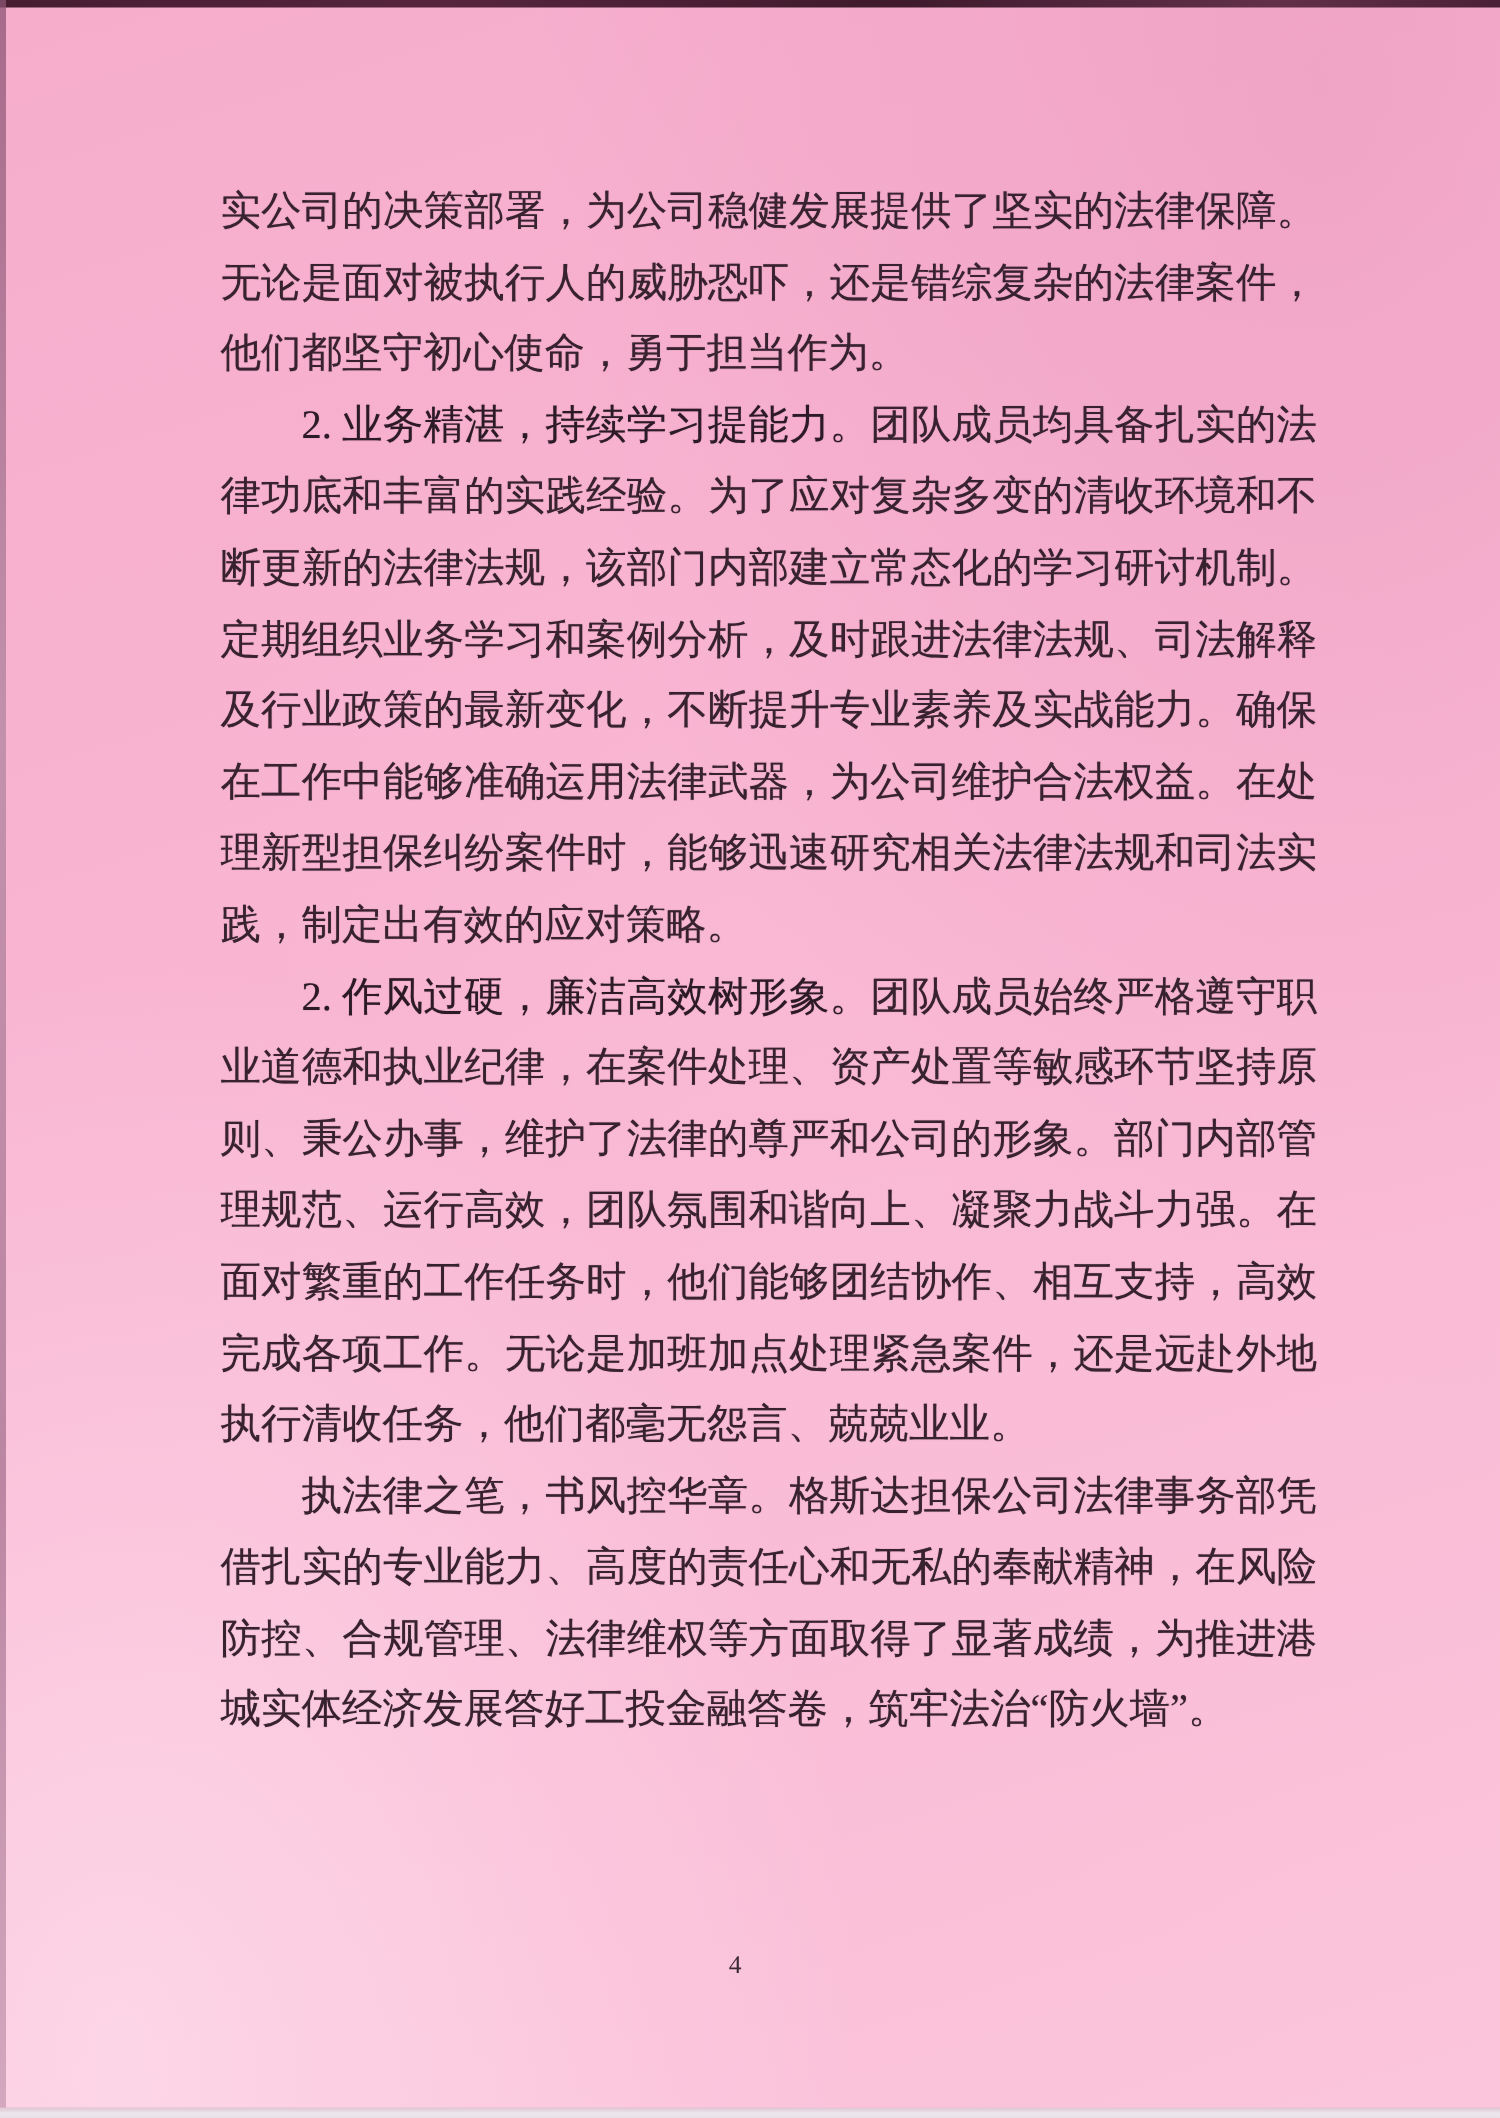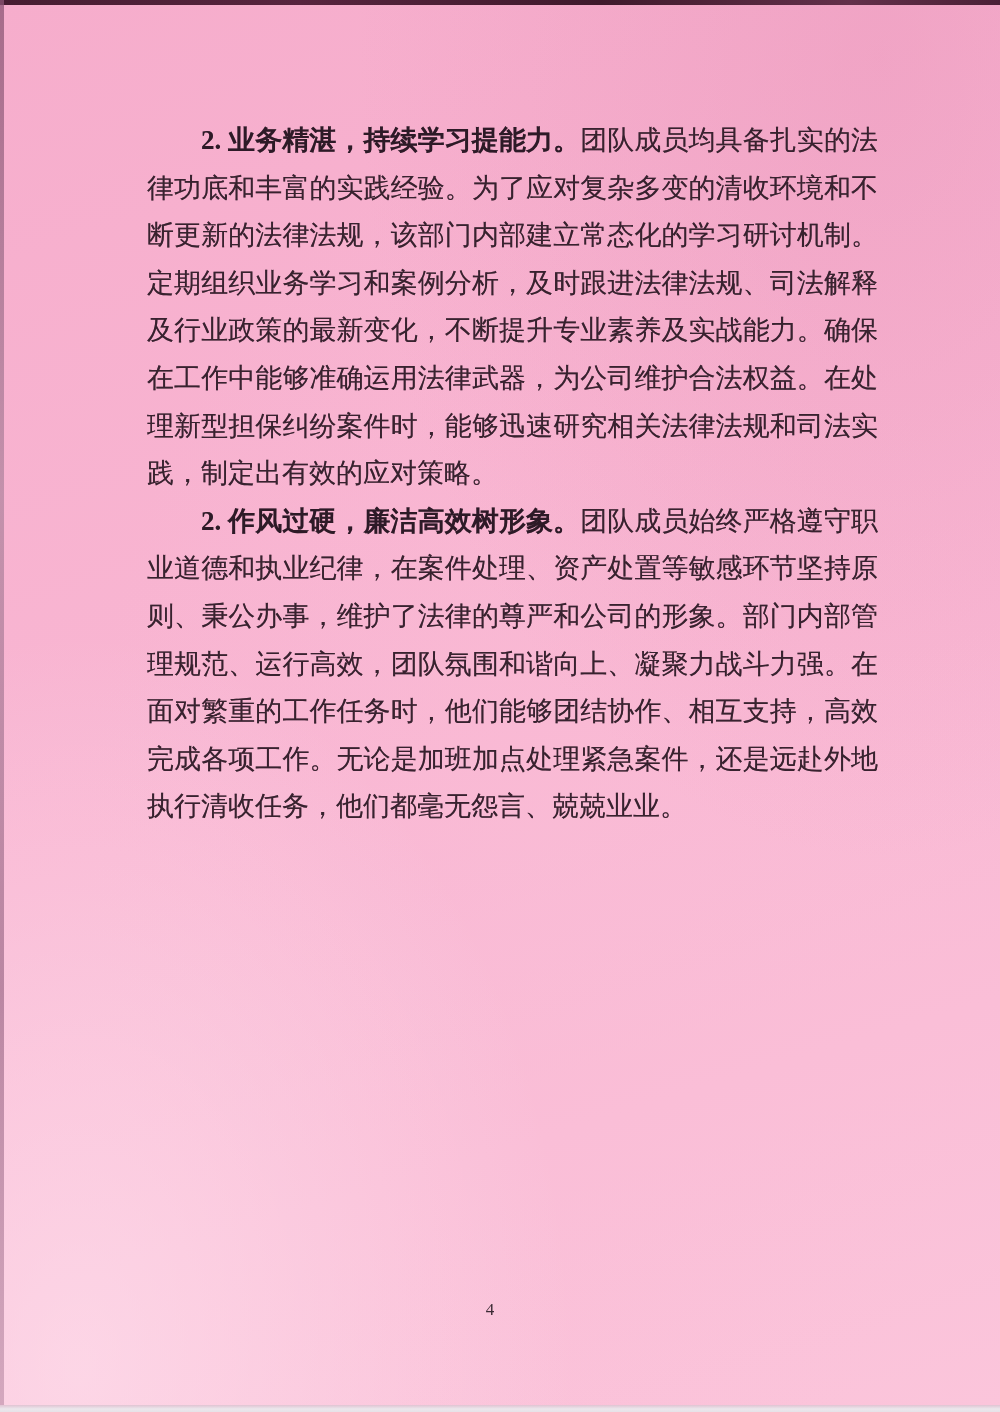--- a/index.html
+++ b/index.html
@@ -52,21 +52,21 @@
     text-shadow: 0 0 0.6px rgba(56,34,47,0.55);
   }
   .para {
     margin: 0;
     text-indent: 2em;
   }
   .para.no-indent {
     text-indent: 0;
   }
   .para b {
-    font-weight: 700;
+    font-weight: 400;
     color: #2d1a27;
   }
   .page-number {
     position: absolute;
     left: 458px;
     top: 1300px;
     width: 64px;
     text-align: center;
     font-size: 17px;
     color: #3c2b35;
@@ -75,25 +75,27 @@
 </head>
 <body>
 
 <div class="scan">
 
   <div class="scan-edge-top"></div>
   <div class="scan-edge-left"></div>
 
   <div class="text-block">
 
+    <p class="para no-indent"><span>实公司的决策部署，为公司稳健发展提供了坚实的法律保障。无论是面对被执行人的威胁恐吓，还是错综复杂的法律案件，他们都坚守初心使命，勇于担当作为。</span></p>
 
     <p class="para"><b>2. 业务精湛，持续学习提能力。</b><span>团队成员均具备扎实的法律功底和丰富的实践经验。为了应对复杂多变的清收环境和不断更新的法律法规，该部门内部建立常态化的学习研讨机制。定期组织业务学习和案例分析，及时跟进法律法规、司法解释及行业政策的最新变化，不断提升专业素养及实战能力。确保在工作中能够准确运用法律武器，为公司维护合法权益。在处理新型担保纠纷案件时，能够迅速研究相关法律法规和司法实践，制定出有效的应对策略。</span></p>
 
     <p class="para"><b>2. 作风过硬，廉洁高效树形象。</b><span>团队成员始终严格遵守职业道德和执业纪律，在案件处理、资产处置等敏感环节坚持原则、秉公办事，维护了法律的尊严和公司的形象。部门内部管理规范、运行高效，团队氛围和谐向上、凝聚力战斗力强。在面对繁重的工作任务时，他们能够团结协作、相互支持，高效完成各项工作。无论是加班加点处理紧急案件，还是远赴外地执行清收任务，他们都毫无怨言、兢兢业业。</span></p>
 
+    <p class="para"><span>执法律之笔，书风控华章。格斯达担保公司法律事务部凭借扎实的专业能力、高度的责任心和无私的奉献精神，在风险防控、合规管理、法律维权等方面取得了显著成绩，为推进港城实体经济发展答好工投金融答卷，筑牢法治“防火墙”。</span></p>
 
   </div>
 
   <div class="page-number">4</div>
 
   <div class="scan-edge-bottom"></div>
 
 </div>
 
 </body></html>

